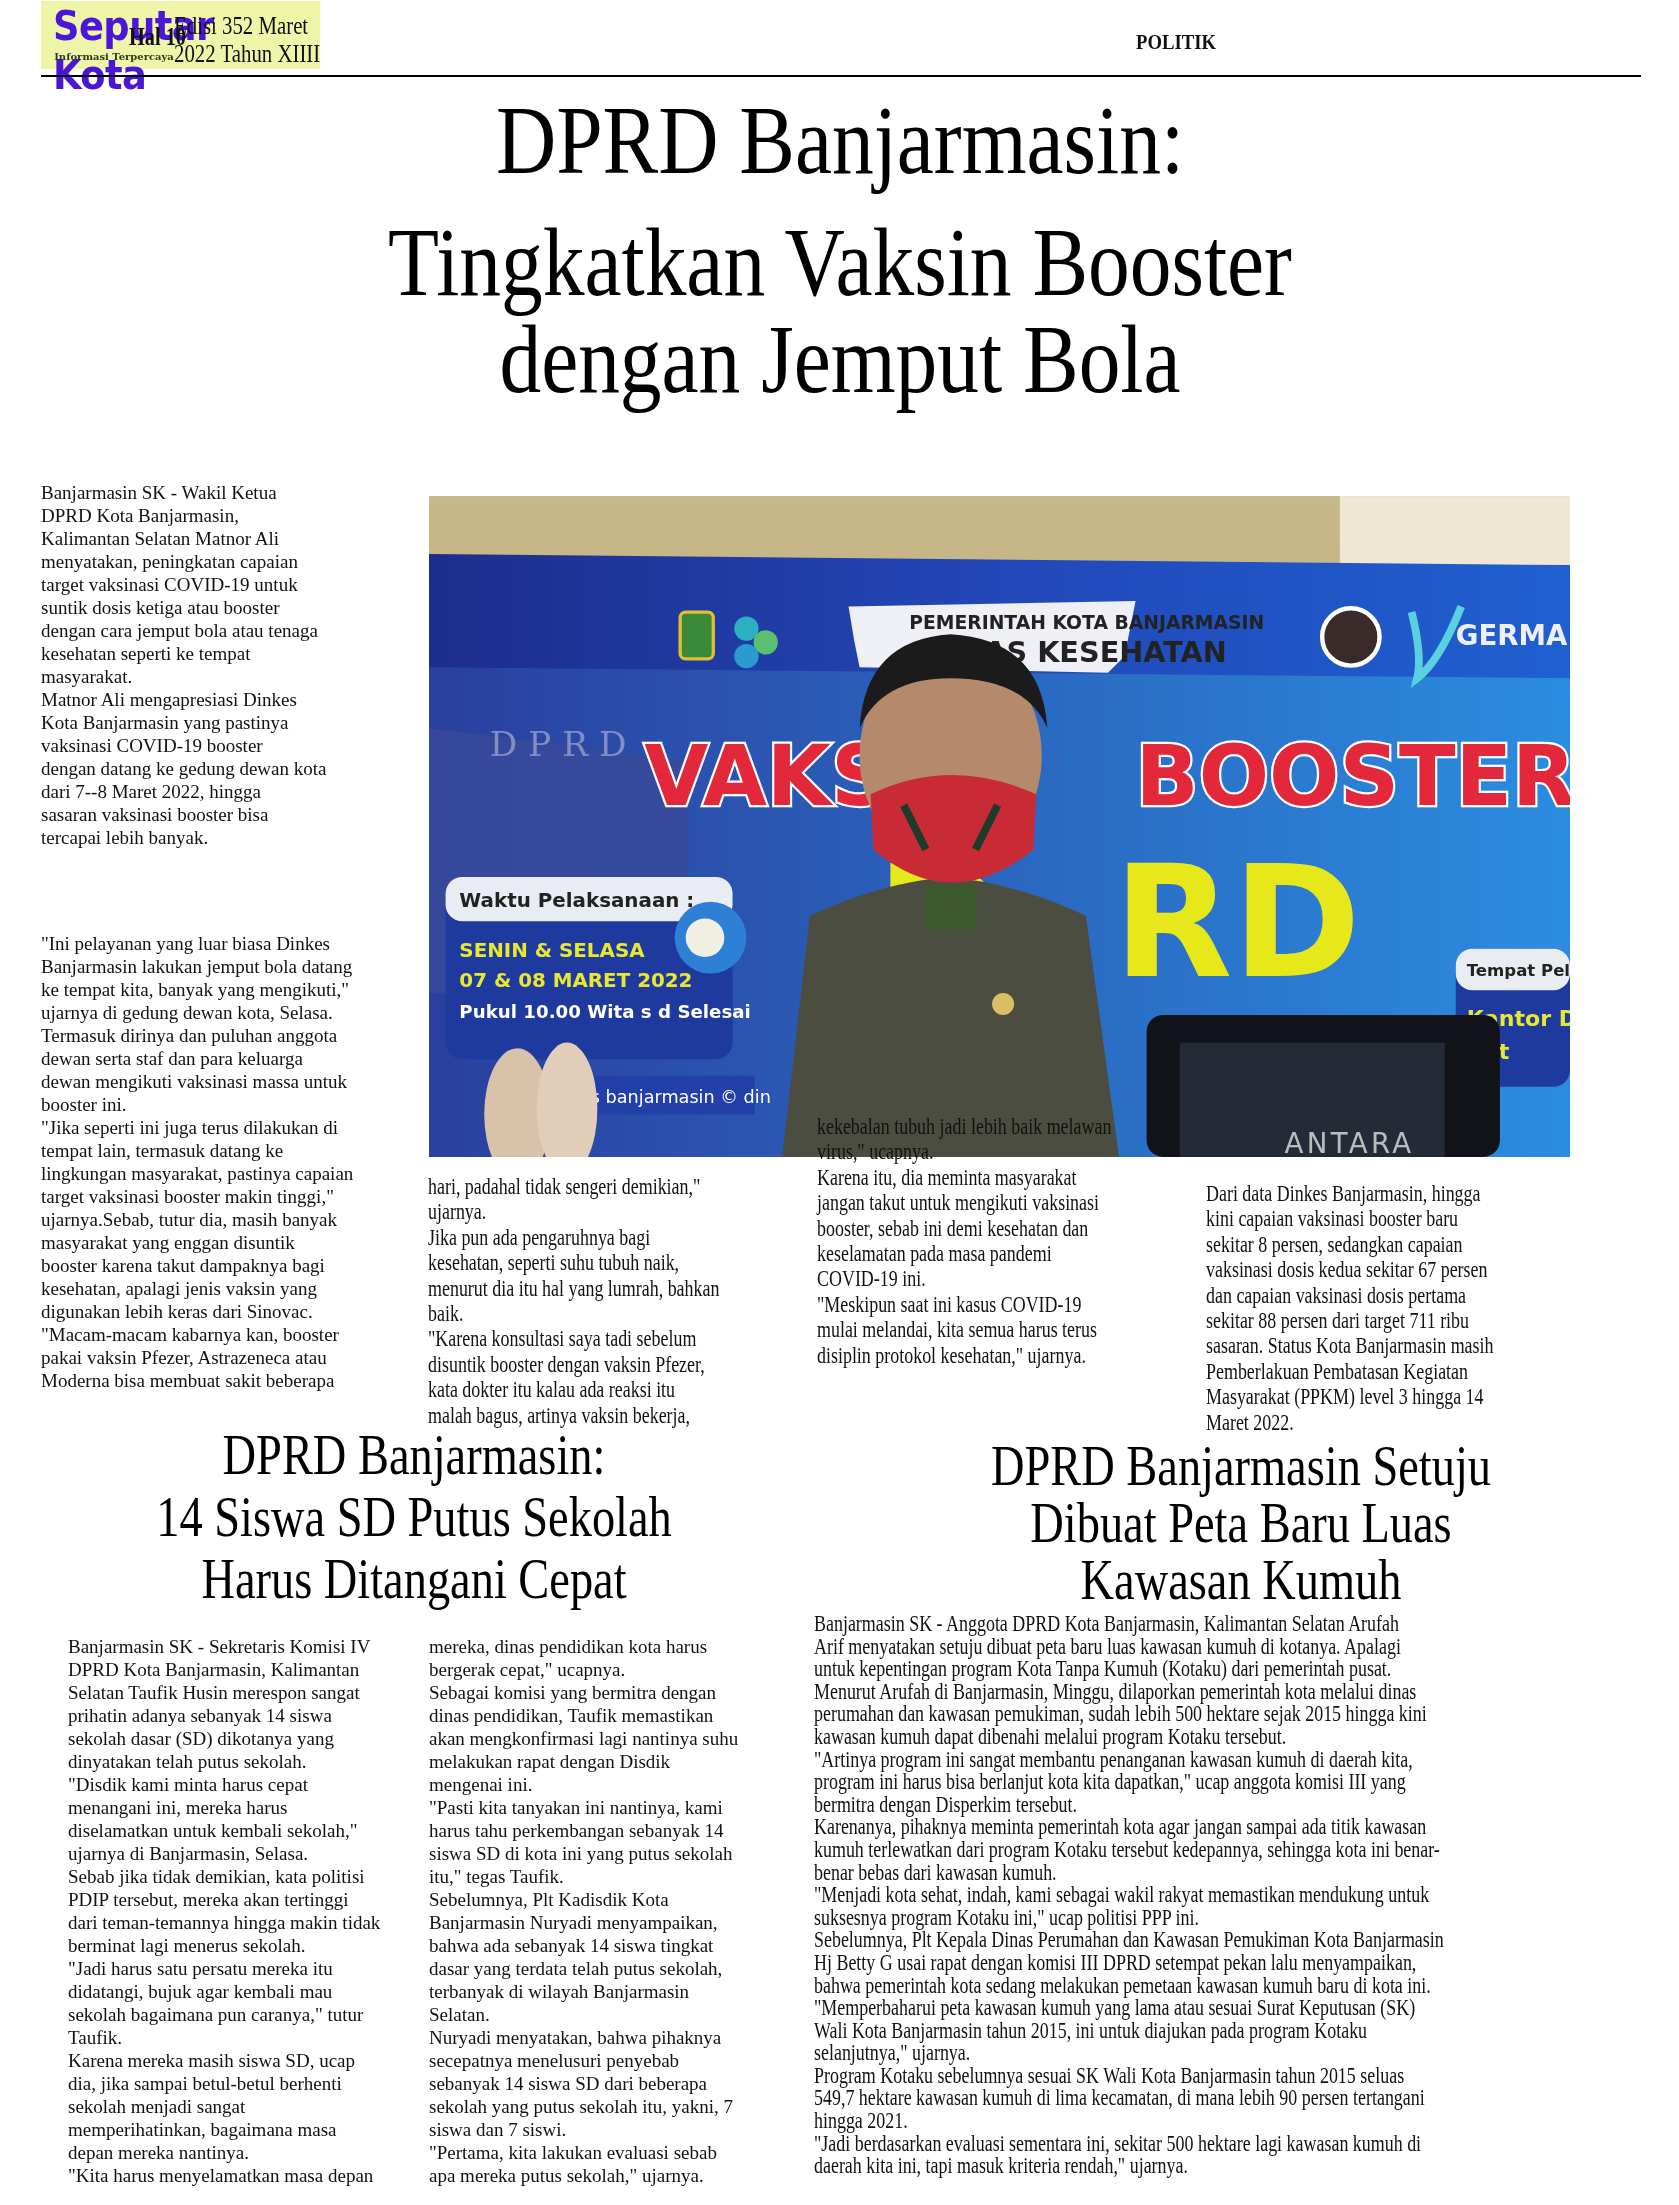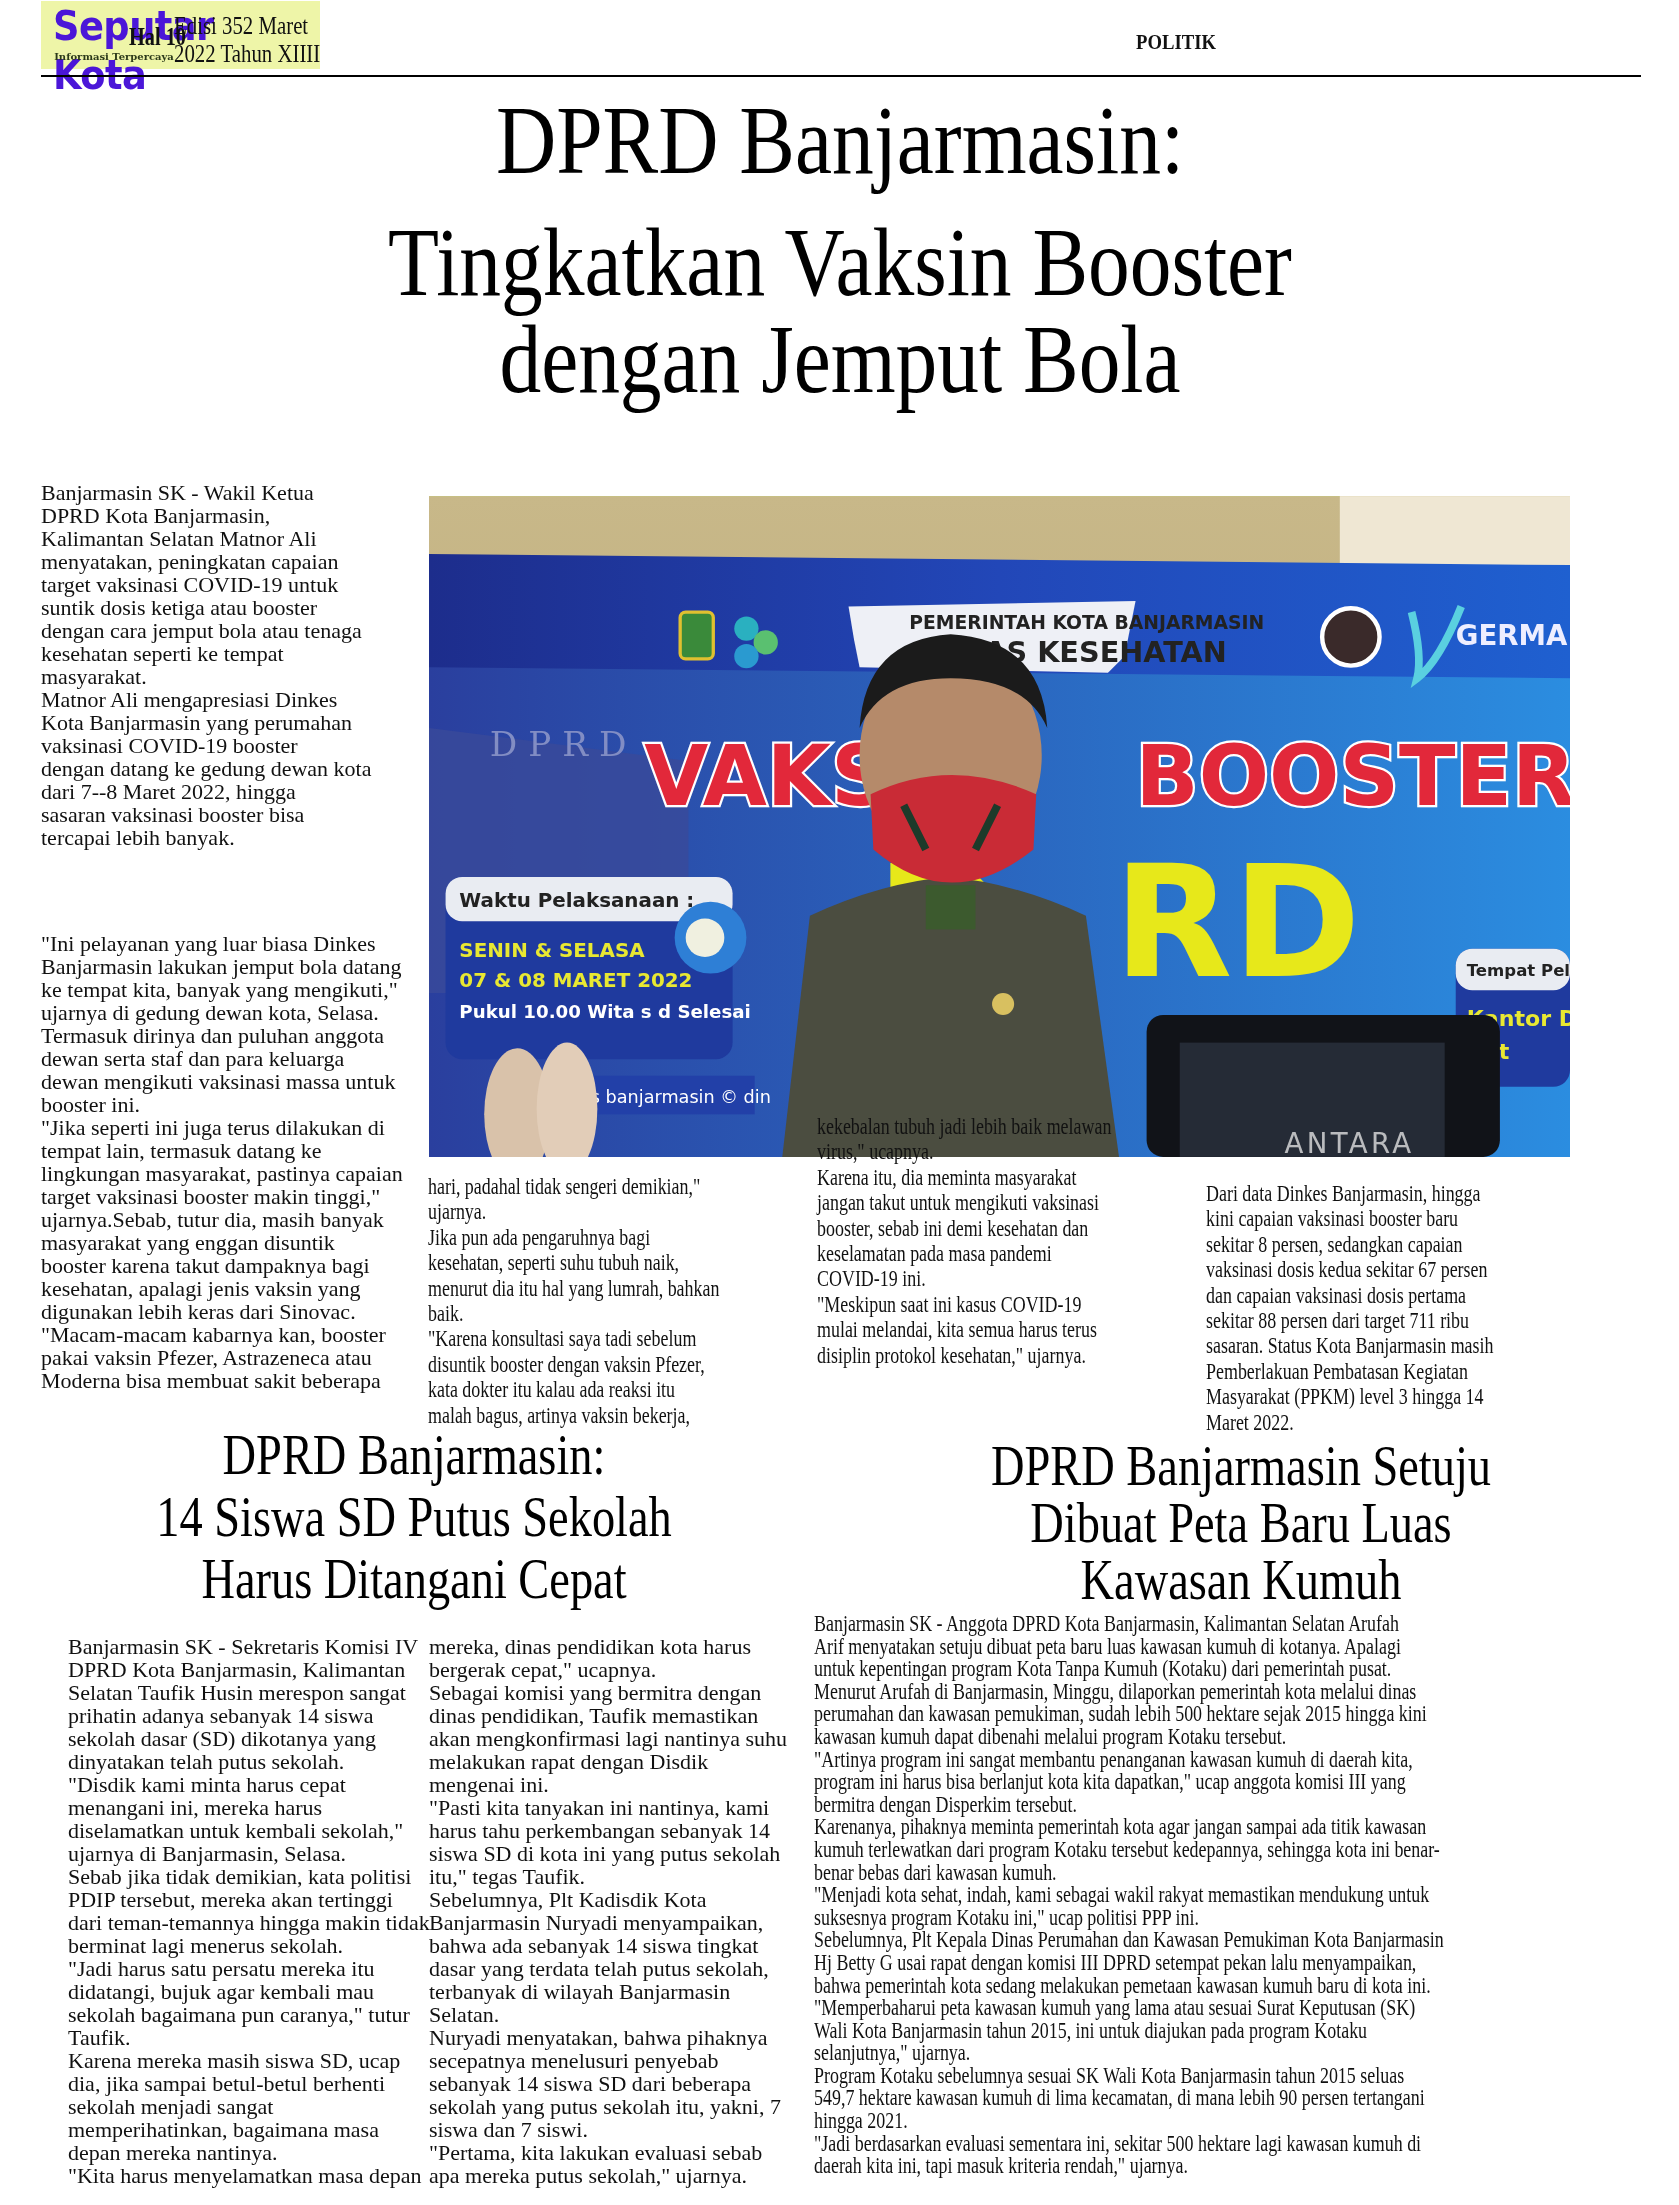--- a/index.html
+++ b/index.html
@@ -21,21 +21,21 @@
 
   
   .hl { text-align:center; font-weight:normal; color:#000; }
   .hl1 { left:0; width:1680px; top:93px; font-size:97px; line-height:95px; }
   .hl1 span { display:block; transform:scaleX(0.86); }
   .hl2 { left:33px; width:762px; top:1424px; font-size:58px; line-height:62px; }
   .hl2 span, .hl3 span { display:block; transform:scaleX(0.8); }
   .hl3 { left:811px; width:828px; top:1421px; font-size:58px; line-height:57px; }
 
   
-  .col { font-size:22px; line-height:23px; color:#111; }
+  .col { font-size:19px; line-height:23px; color:#111; }
   .col p { margin:0; }
   .cond { font-size:23px; line-height:25.4px; }
   .cond p { transform:scaleX(0.78); transform-origin:left; white-space:nowrap; }
 
   
   .photo { left:429px; top:496px; width:1141px; height:661px; overflow:hidden; background:#bef264; }
 </style>
 </head>
 <body>
 
@@ -61,21 +61,21 @@
     <p>Banjarmasin SK  - Wakil Ketua</p>
     <p>DPRD Kota Banjarmasin,</p>
     <p>Kalimantan Selatan Matnor Ali</p>
     <p>menyatakan, peningkatan capaian</p>
     <p>target vaksinasi COVID-19 untuk</p>
     <p>suntik dosis ketiga atau booster</p>
     <p>dengan cara jemput bola atau tenaga</p>
     <p>kesehatan seperti ke tempat</p>
     <p>masyarakat.</p>
     <p>Matnor Ali mengapresiasi Dinkes</p>
-    <p>Kota Banjarmasin yang perumahan</p>
+    <p>Kota Banjarmasin yang pastinya</p>
     <p>vaksinasi COVID-19 booster</p>
     <p>dengan datang ke gedung dewan kota</p>
     <p>dari 7--8 Maret 2022, hingga</p>
     <p>sasaran vaksinasi booster bisa</p>
     <p>tercapai lebih banyak.</p>
   </div>
 
 <div class="abs col" id="a1c1b" style="left:41px; top:932px; width:381px;">
     <p>"Ini pelayanan yang luar biasa Dinkes</p>
     <p>Banjarmasin lakukan jemput bola datang</p>

